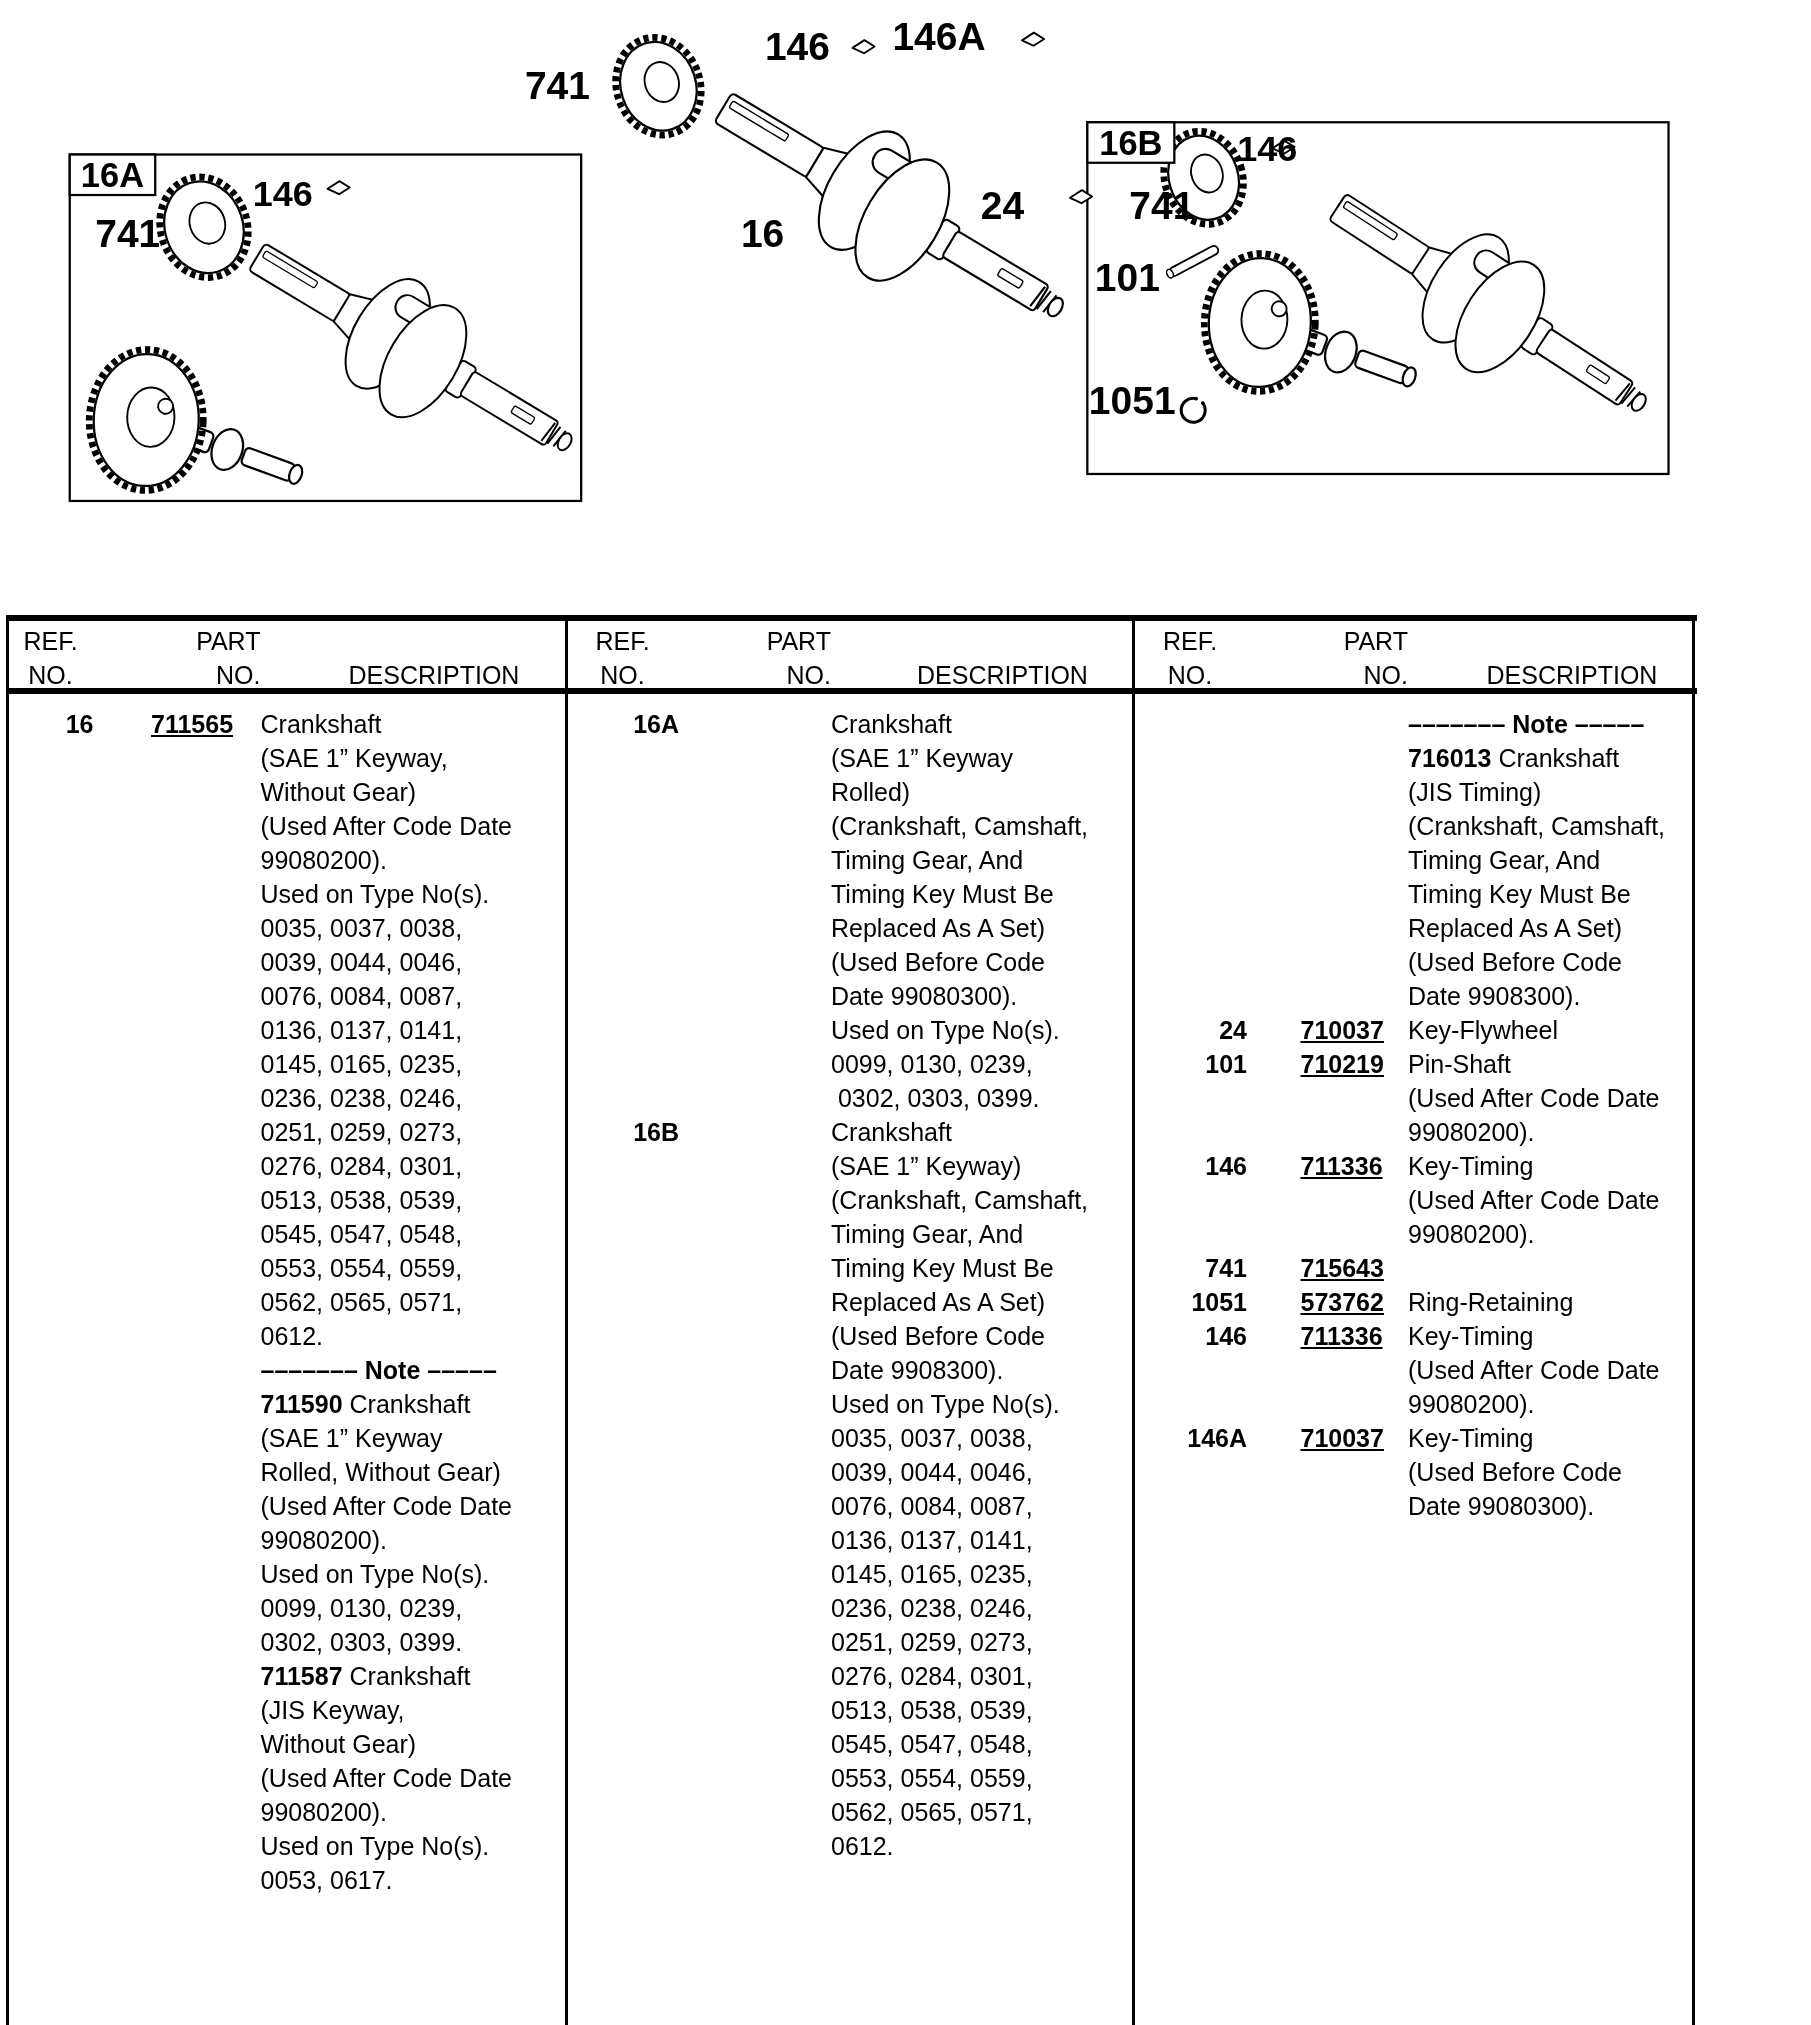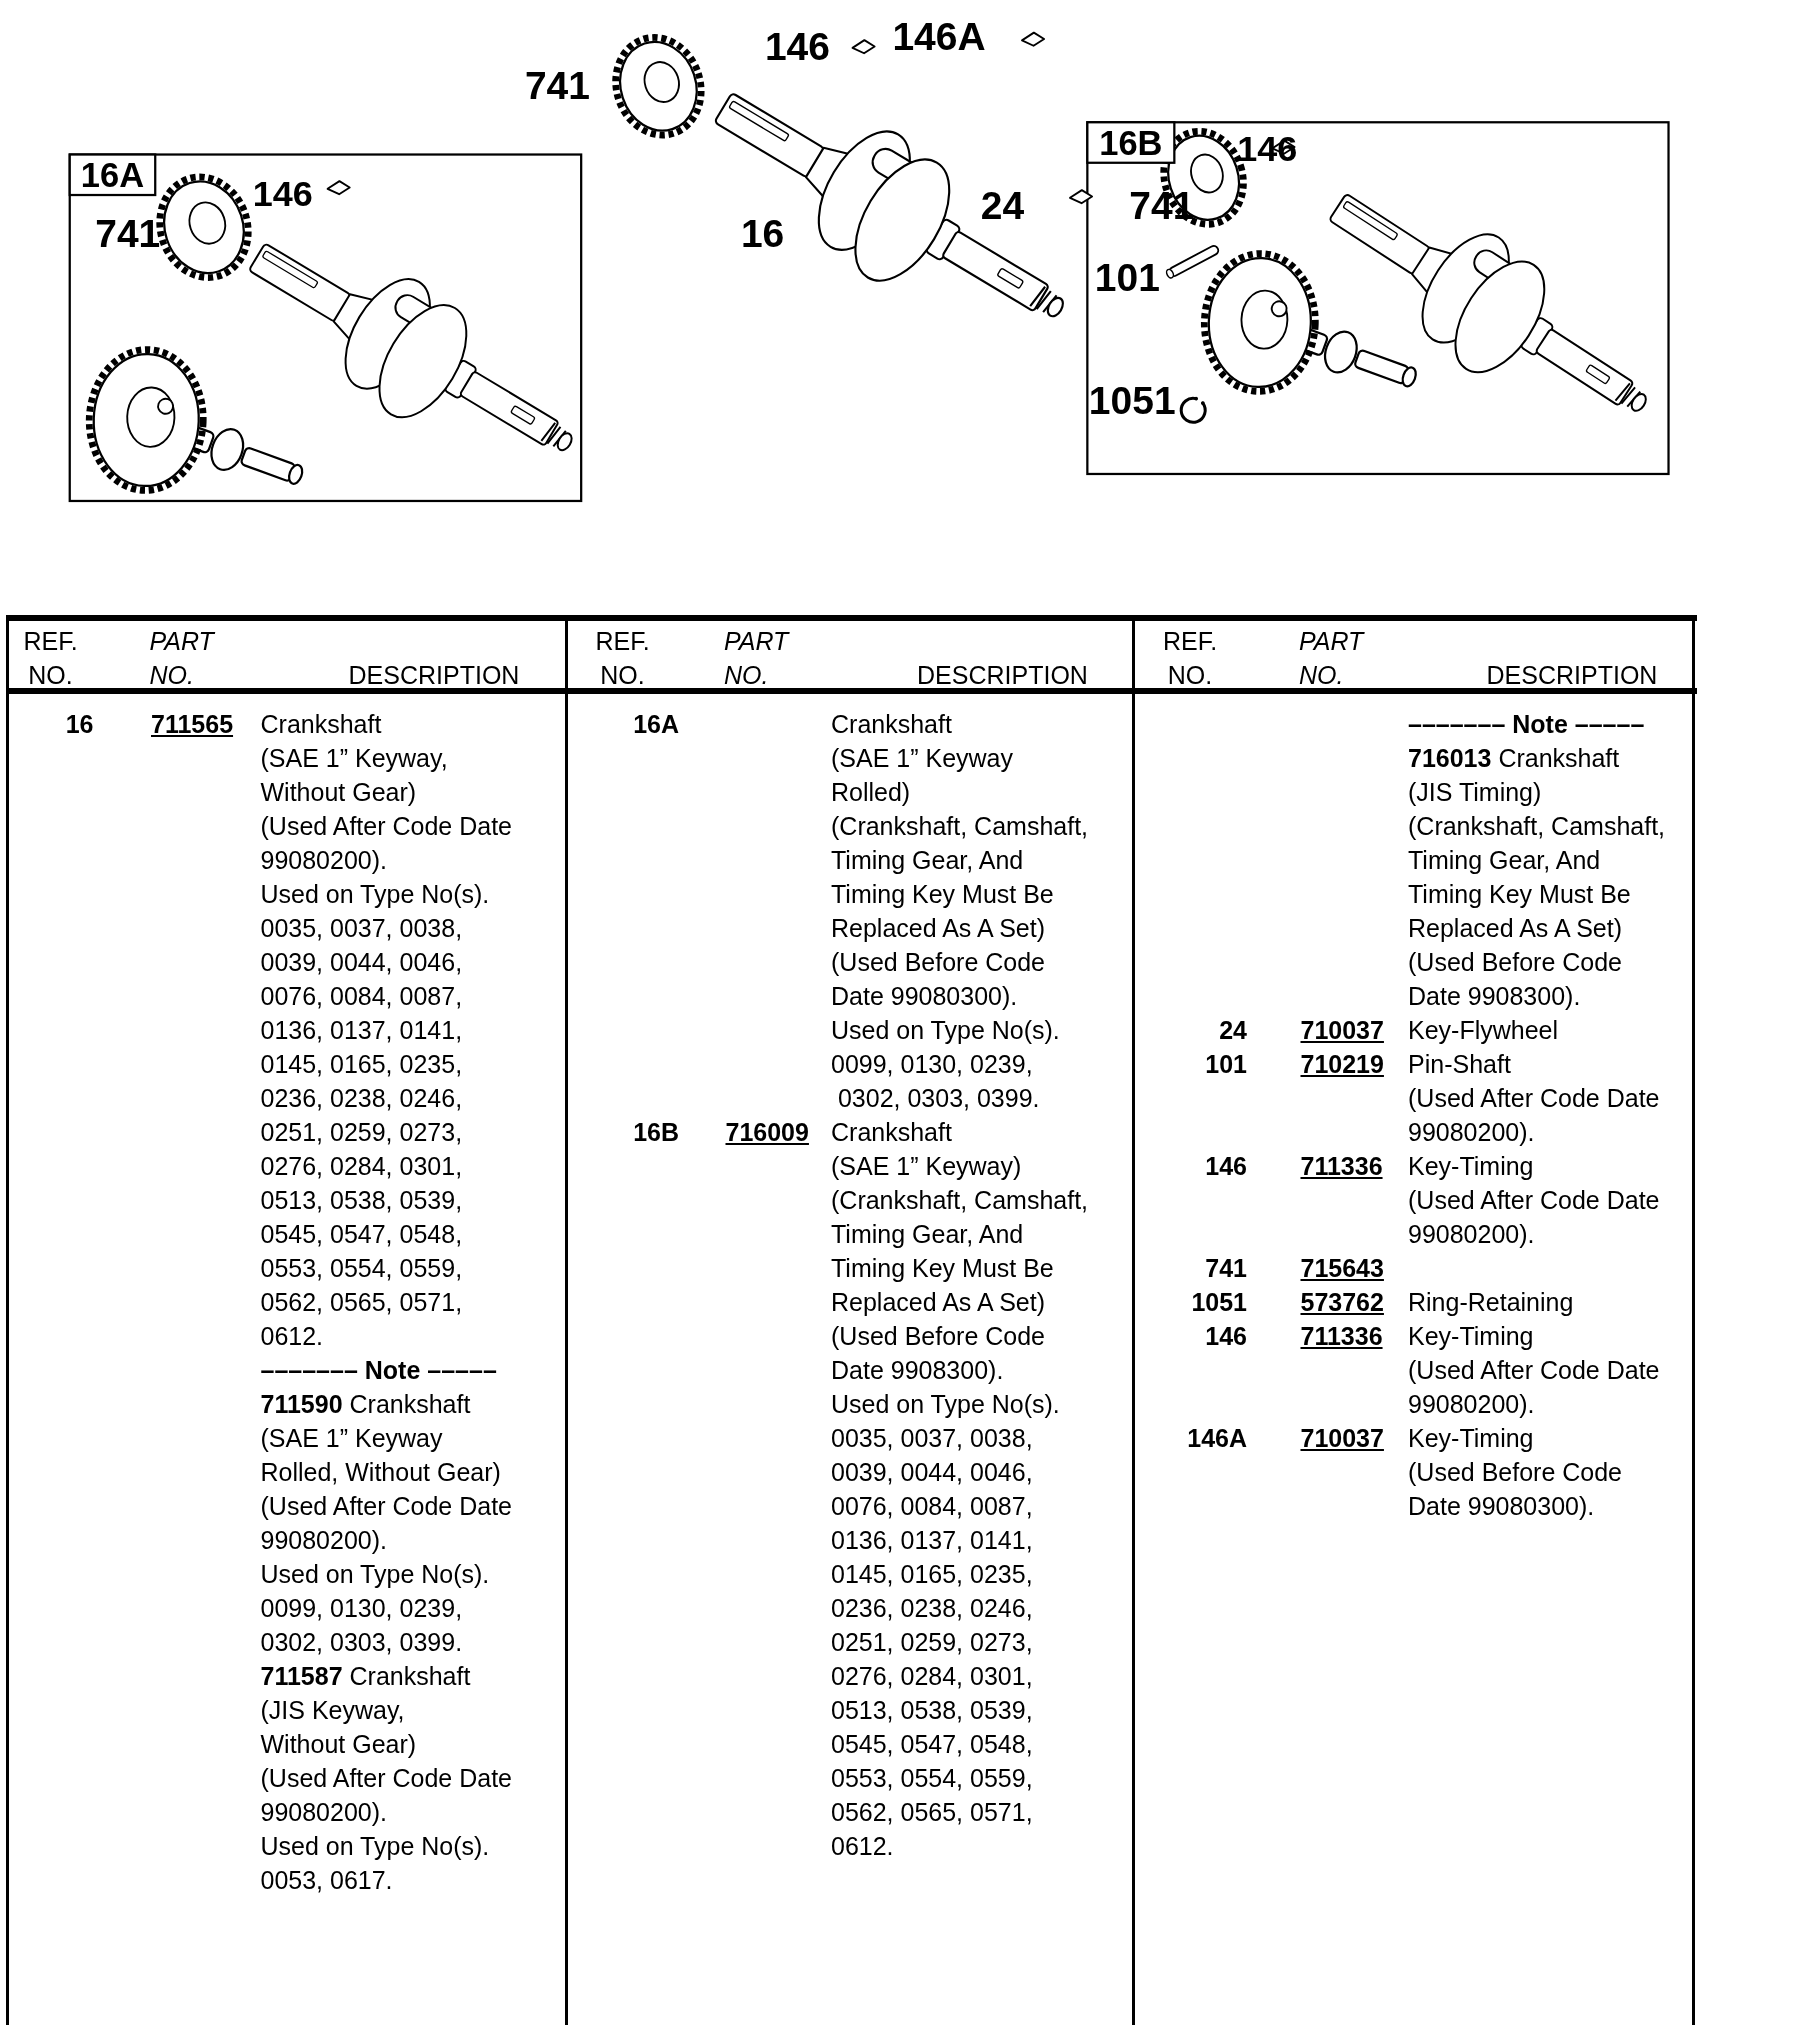--- a/index.html
+++ b/index.html
@@ -20,21 +20,21 @@
   .c2{left:566px;width:567px;}
   .c3{left:1133px;width:562px;}
   .blk,.hrow{display:grid;}
   .c1 .blk,.c1.colhead .hrow{grid-template-columns:86px 56px 111px 1fr;}
   .c2 .blk,.c2.colhead .hrow{grid-template-columns:113px 45px 107px 1fr;}
   .c3 .blk,.c3.colhead .hrow{grid-template-columns:114px 52px 109px 1fr;}
   .ref{grid-column:1;grid-row:1;text-align:right;font-weight:bold;}
   .part{grid-column:3;grid-row:1;font-weight:bold;padding-left:1.5px;text-decoration:underline;}
   .desc{grid-column:4;grid-row:1;white-space:nowrap;}
   .h-ref{grid-column:1;grid-row:1;text-align:center;}
-  .h-part{grid-column:3;grid-row:1;text-align:left;font-style:italic;}
+  .h-part{grid-column:3;grid-row:1;text-align:right;}
   .h-desc{grid-column:4;grid-row:1;padding-left:41px;padding-top:34px;text-align:center;}
   .h-ref span,.h-part span{display:block;}
 </style>
 </head>
 <body>
 
 <div id="page">
 
   <svg id="diagram-svg" width="1811" height="600" viewBox="0 0 2415 800">
 
@@ -231,21 +231,20 @@
         <div class="desc"><b>––––––– Note –––––</b><br><b>711590 </b><span>Crankshaft</span><br><span>(SAE 1” Keyway</span><br><span>Rolled, Without Gear)</span><br><span>(Used After Code Date</span><br><span>99080200).</span><br><span>Used on Type No(s).</span><br><span>0099, 0130, 0239,</span><br><span>0302, 0303, 0399.</span><br><b>711587 </b><span>Crankshaft</span><br><span>(JIS Keyway,</span><br><span>Without Gear)</span><br><span>(Used After Code Date</span><br><span>99080200).</span><br><span>Used on Type No(s).</span><br><span>0053, 0617.</span></div>
       </div>
     </div>
   <div class="col c2" id="c2">
       <div class="blk">
         <div class="ref">16A</div>
         <div class="desc"><span>Crankshaft</span><br><span>(SAE 1” Keyway</span><br><span>Rolled)</span><br><span>(Crankshaft, Camshaft,</span><br><span>Timing Gear, And</span><br><span>Timing Key Must Be</span><br><span>Replaced As A Set)</span><br><span>(Used Before Code</span><br><span>Date 99080300).</span><br><span>Used on Type No(s).</span><br><span>0099, 0130, 0239,</span><br><span>&nbsp;0302, 0303, 0399.</span></div>
       </div>
       <div class="blk">
         <div class="ref">16B</div>
-        <div class="part">716009</div>
         <div class="desc"><span>Crankshaft</span><br><span>(SAE 1” Keyway)</span><br><span>(Crankshaft, Camshaft,</span><br><span>Timing Gear, And</span><br><span>Timing Key Must Be</span><br><span>Replaced As A Set)</span><br><span>(Used Before Code</span><br><span>Date 9908300).</span><br><span>Used on Type No(s).</span><br><span>0035, 0037, 0038,</span><br><span>0039, 0044, 0046,</span><br><span>0076, 0084, 0087,</span><br><span>0136, 0137, 0141,</span><br><span>0145, 0165, 0235,</span><br><span>0236, 0238, 0246,</span><br><span>0251, 0259, 0273,</span><br><span>0276, 0284, 0301,</span><br><span>0513, 0538, 0539,</span><br><span>0545, 0547, 0548,</span><br><span>0553, 0554, 0559,</span><br><span>0562, 0565, 0571,</span><br><span>0612.</span></div>
       </div>
     </div>
   <div class="col c3" id="c3">
       <div class="blk">
         <div class="ref"></div>
         <div class="part"></div>
         <div class="desc"><b>––––––– Note –––––</b><br><b>716013 </b><span>Crankshaft</span><br><span>(JIS Timing)</span><br><span>(Crankshaft, Camshaft,</span><br><span>Timing Gear, And</span><br><span>Timing Key Must Be</span><br><span>Replaced As A Set)</span><br><span>(Used Before Code</span><br><span>Date 9908300).</span></div>
       </div>
       <div class="blk">

